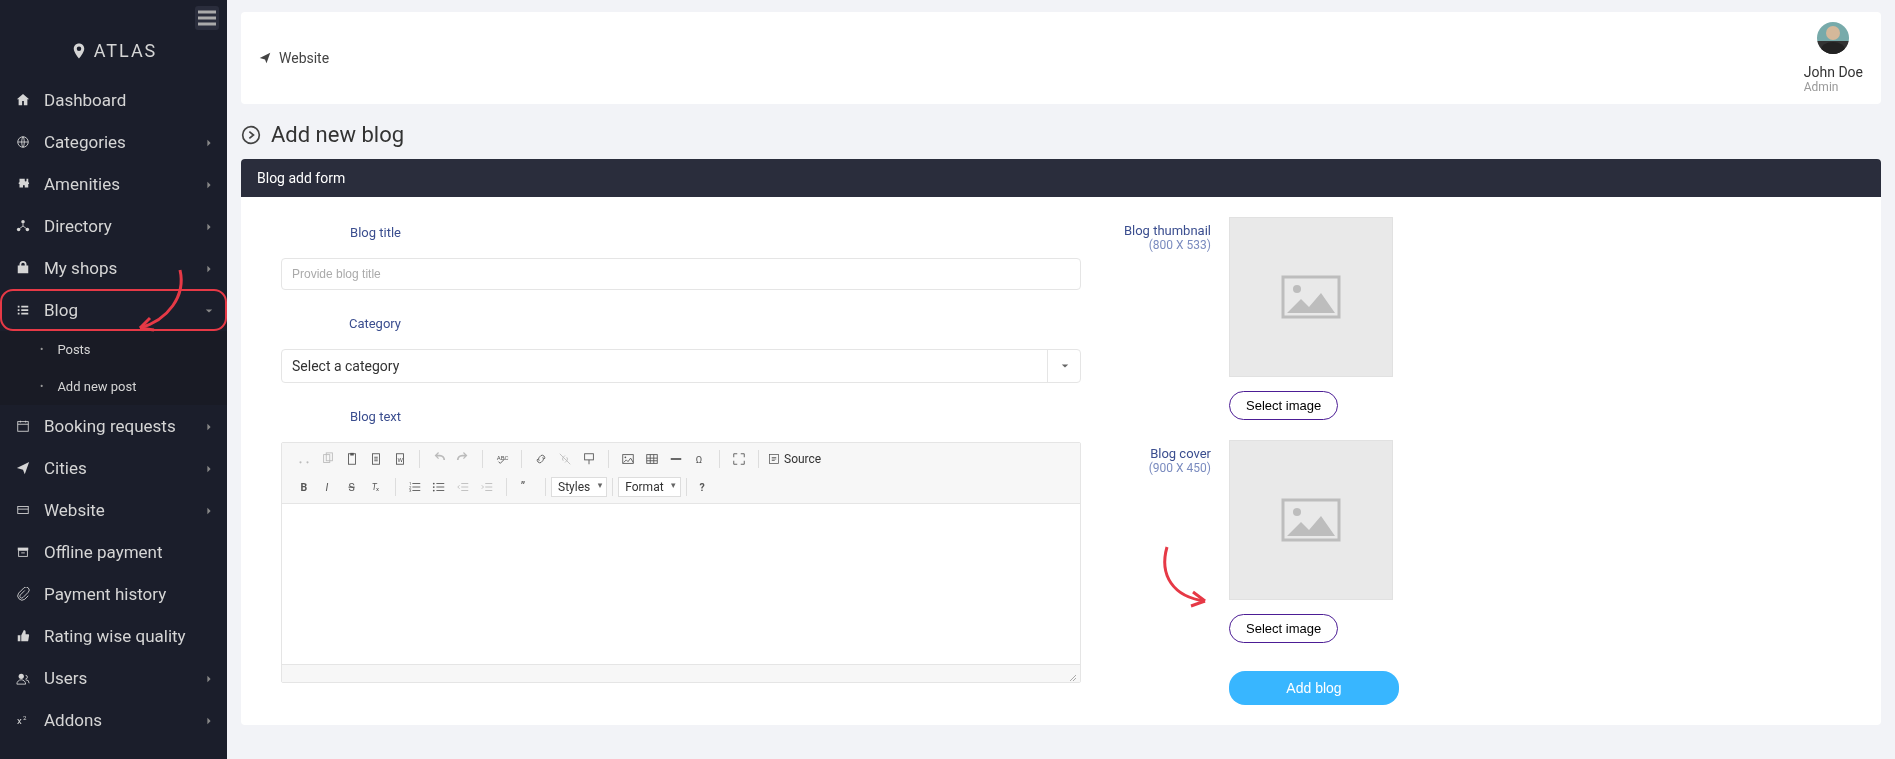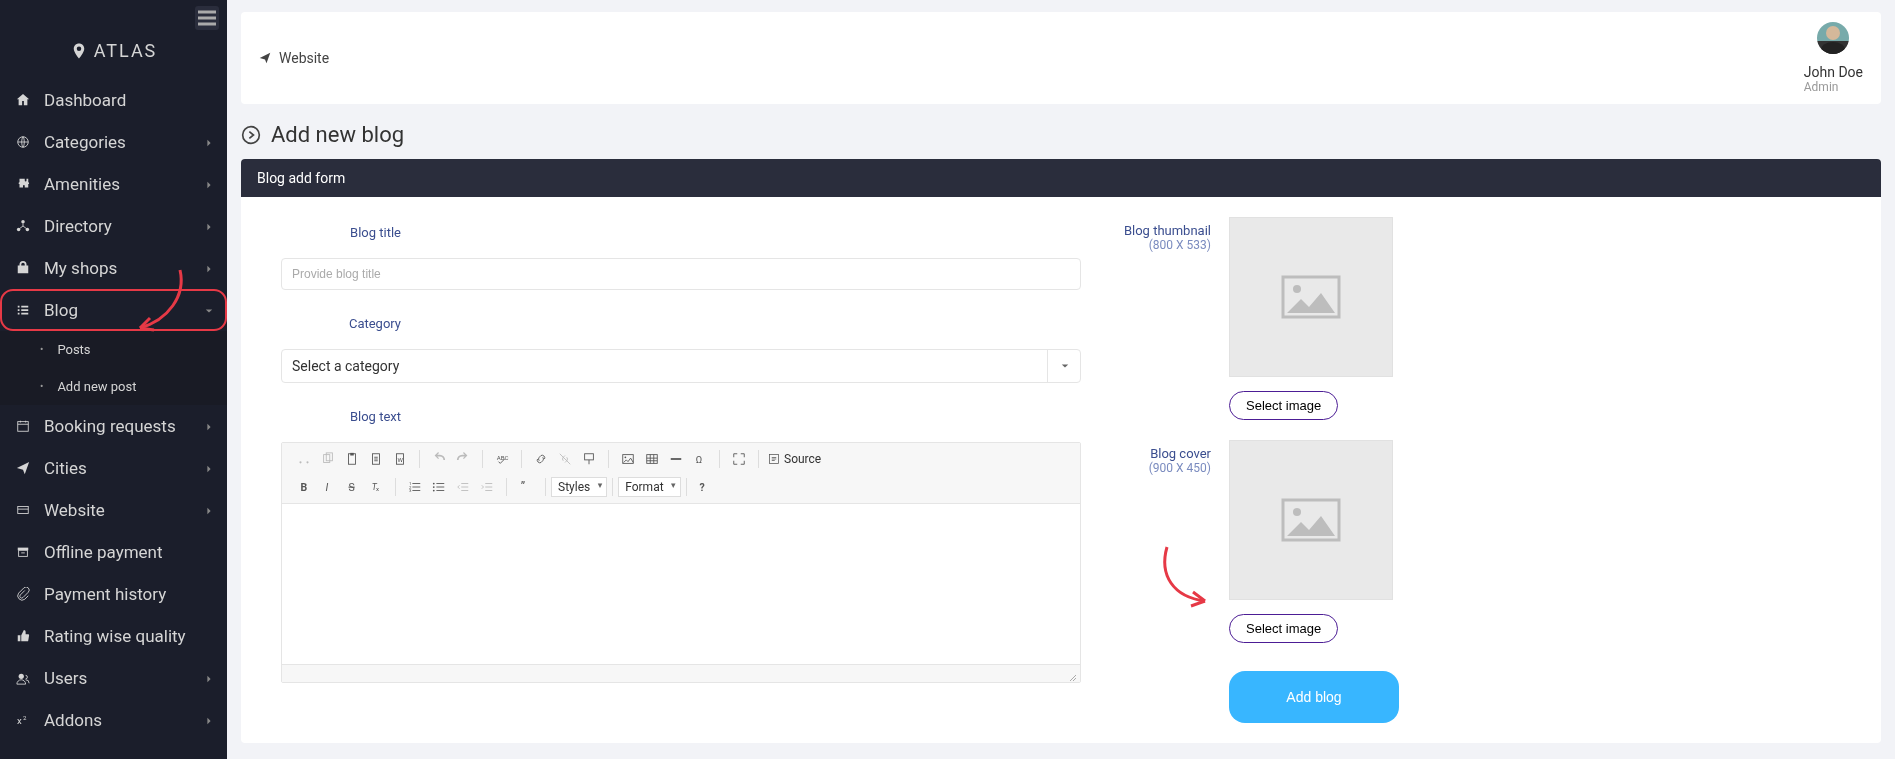--- a/index.html
+++ b/index.html
@@ -80,21 +80,21 @@
 
 .form-right { width: 340px; padding-right: 30px; }
 .img-group { display: flex; gap: 18px; margin-bottom: 14px; }
 .img-label { width: 90px; text-align: right; font-size: 13px; color: #3b4e8f; padding-top: 6px; }
 .img-label .dim { color: #7a8bbf; font-size: 12px; }
 .img-preview { width: 164px; height: 160px; background: #e9e9e9; border: 1px solid #e1e1e1; display: flex; align-items: center; justify-content: center; }
 .img-preview svg { width: 64px; height: 48px; fill: #bdbdbd; }
 .select-img-row { display: flex; margin-bottom: 20px; }
 .select-img-btn { margin-left: 108px; border: 1px solid #4c1d95; border-radius: 16px; padding: 6px 16px; background: #fff; font-size: 13px; cursor: pointer; }
 .add-btn-row { display: flex; margin-top: 28px; }
-.add-btn { margin-left: 108px; flex: 1; background: #38b6ff; color: #fff; border: none; border-radius: 16px; padding: 18px 0; font-size: 14px; cursor: pointer; text-align: center; max-width: 170px; }
+.add-btn { margin-left: 108px; flex: 1; background: #38b6ff; color: #fff; border: none; border-radius: 16px; padding: 9px 0; font-size: 14px; cursor: pointer; text-align: center; max-width: 170px; }
 
 
 .anno { position: absolute; pointer-events: none; z-index: 50; }
 .anno svg { overflow: visible; }
 
 </style>
 </head>
 <body>
 
 <div class="app">

